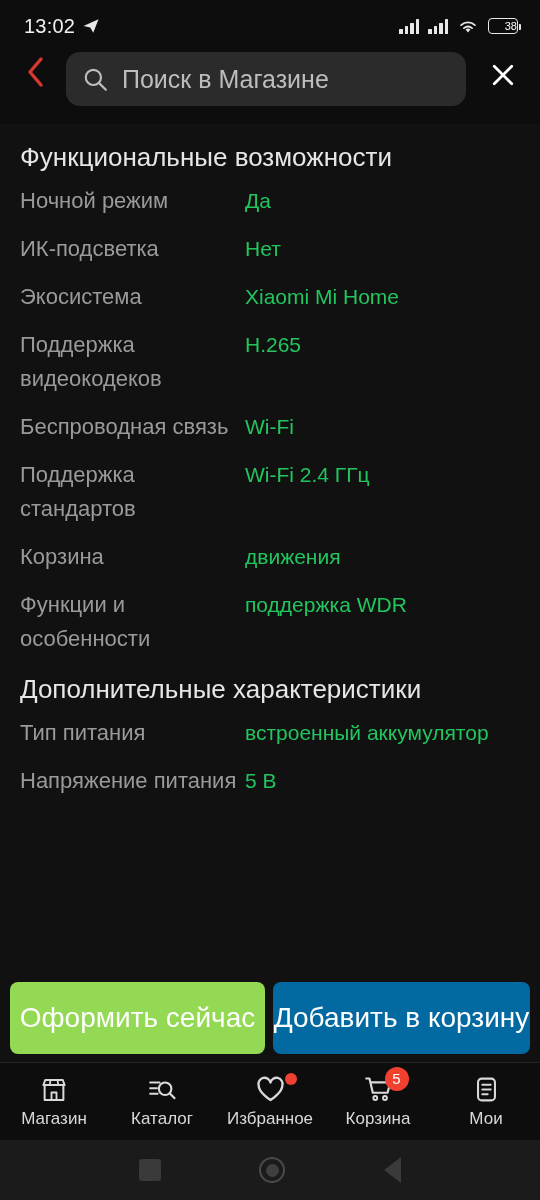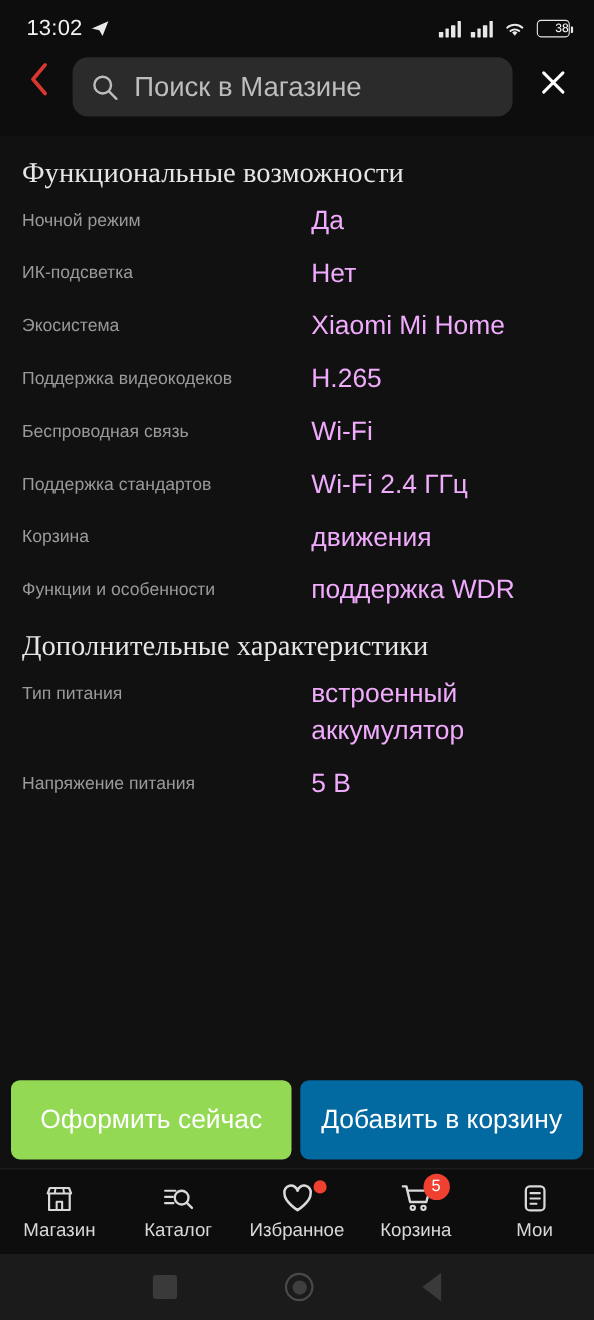--- a/index.html
+++ b/index.html
@@ -46,41 +46,41 @@
     flex:1 1 auto; height:54px; background:#2b2b2b; border-radius:14px;
     display:flex; align-items:center; padding:0 16px; gap:14px; overflow:hidden;
   }
   .search-ph{ color:#bdbdbd; font-size:25px; white-space:nowrap; }
   .close-btn{ width:46px; height:46px; display:flex; align-items:center; justify-content:center; flex:0 0 auto; }
 
   
   .content{ padding:0 20px; }
   .section-title{
     color:#e6e6e6; font-size:26px; line-height:34px;
-    margin:16px 0 10px; font-weight:400;font-family:Liberation Serif, serif;
+    margin:16px 0 10px; font-weight:400;
   }
   .spec-row{ display:flex; align-items:flex-start; margin-bottom:14px; }
   .spec-label{
     width:225px; flex:0 0 225px; color:#9a9a9a;
-    font-size:16px; line-height:34px;
+    font-size:22px; line-height:34px;
   }
   .spec-value{
-    flex:1 1 auto; color:#f0abfc;
-    font-size:24px; line-height:34px;margin-left:38px;
+    flex:1 1 auto; color:#22c55e;
+    font-size:21px; line-height:34px;
   }
 
   
   .cta-wrap{
     position:absolute; left:0; right:0; top:982px;
     display:flex; gap:8px; padding:0 10px;
   }
   .cta{
     height:72px; border-radius:8px; border:none;
     display:flex; align-items:center; justify-content:center;
-    color:#ffffff; font-size:24px; white-space:nowrap; overflow:hidden;
+    color:#ffffff; font-size:28px; white-space:nowrap; overflow:hidden;
   }
   .cta-buy{ width:255px; flex:0 0 255px; background:#93d953; }
   .cta-cart{ width:257px; flex:0 0 257px; background:#0369a1; }
 
   
   .tabbar{
     position:absolute; left:0; right:0; top:1062px; height:78px;
     background:#0d0d0d; border-top:1px solid #242424;
     display:flex; align-items:center;
   }

